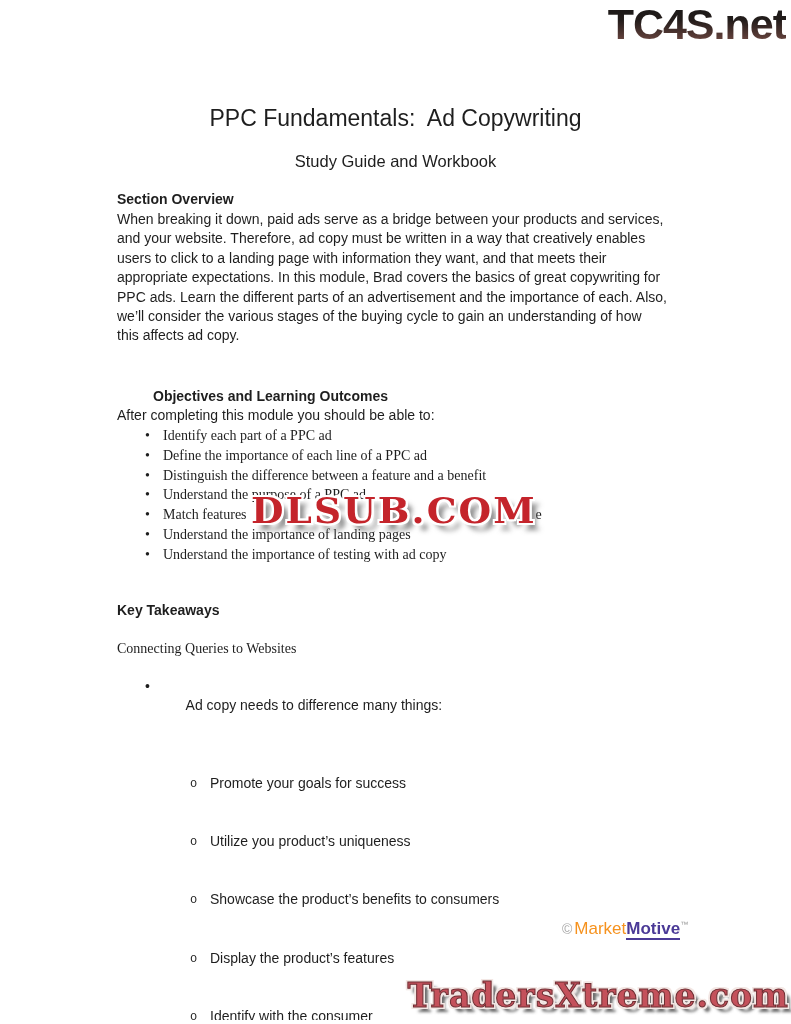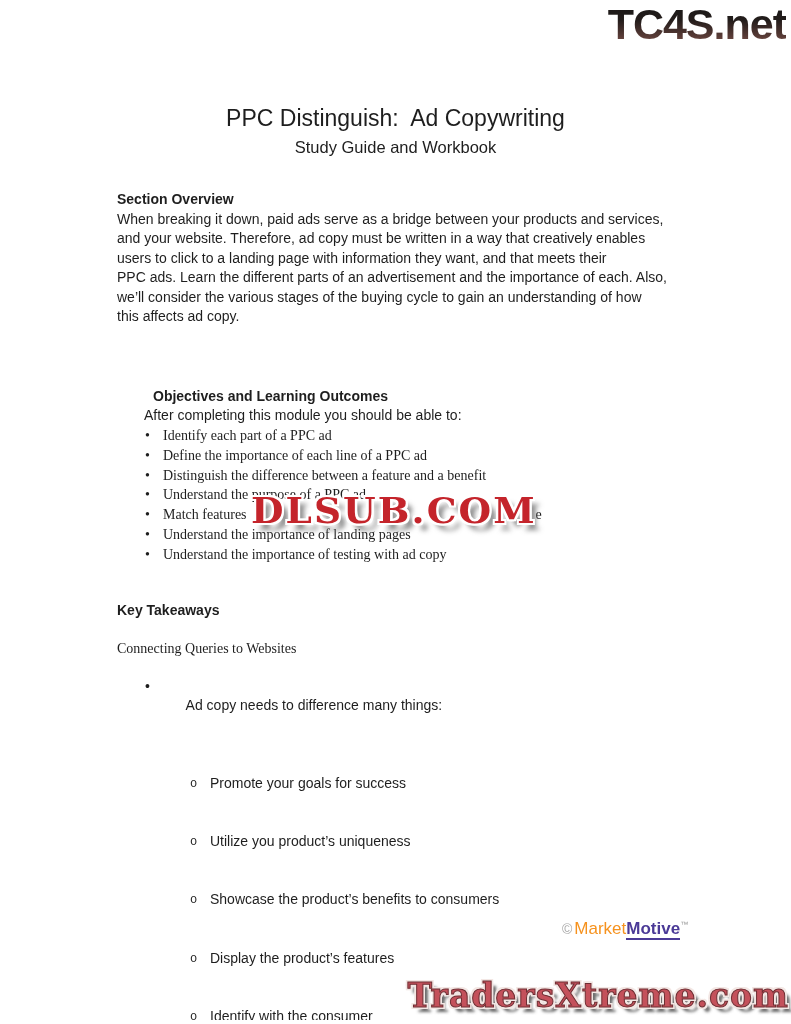--- a/index.html
+++ b/index.html
@@ -13,21 +13,21 @@
     position:absolute; top:0px; right:5px;
     font-size:43px; font-weight:700; letter-spacing:-1px;
     background:linear-gradient(180deg,#161616 0%,#241d1b 42%,#5a3c37 75%,#97675e 100%);
     -webkit-background-clip:text; background-clip:text;
     -webkit-text-fill-color:transparent; color:transparent;
   }
 
   
   .title-wrap { position:absolute; top:105px; left:0; right:0; text-align:center; }
   .doc-title { font-size:23px; white-space:pre; }
-  .doc-subtitle { font-size:16.5px; margin-top:6px; }
+  .doc-subtitle { font-size:16.5px; margin-top:20px; }
 
   
   .h { position:absolute; left:117px; font-weight:700; font-size:14px; line-height:19.4px; white-space:pre; }
   .block { position:absolute; left:117px; }
   .pline { font-size:14px; line-height:19.4px; white-space:pre; }
 
   ul.bullets { list-style:none; margin:0; padding:0; }
   ul.bullets > li {
     position:relative; padding-left:46px; line-height:19.8px;
     font-size:14px; white-space:pre;
@@ -79,36 +79,37 @@
   }
 </style>
 </head>
 <body>
 
 <div class="page">
 
   <div class="tc4s">TC4S.net</div>
 
   <div class="title-wrap">
-    <div class="doc-title">PPC Distinguish:  Ad Copywriting</div>
+    <div class="doc-title">PPC Fundamentals:  Ad Copywriting</div>
     <div class="doc-subtitle">Study Guide and Workbook</div>
   </div>
 
   <div class="h" style="top:190px;">Section Overview</div>
   <div class="block" style="top:210px;">
     <div class="pline">When breaking it down, paid ads serve as a bridge between your products and services,</div>
     <div class="pline">and your website. Therefore, ad copy must be written in a way that creatively enables</div>
     <div class="pline">users to click to a landing page with information they want, and that meets their</div>
+    <div class="pline">appropriate expectations. In this module, Brad covers the basics of great copywriting for</div>
     <div class="pline">PPC ads. Learn the different parts of an advertisement and the importance of each. Also,</div>
     <div class="pline">we’ll consider the various stages of the buying cycle to gain an understanding of how</div>
     <div class="pline">this affects ad copy.</div>
   </div>
 
   <div class="h" style="top:387px;margin-left:36px;">Objectives and Learning Outcomes</div>
-  <div class="block" style="top:406px;margin-left:27px;">
+  <div class="block" style="top:406px;">
     <div class="pline">After completing this module you should be able to:</div>
   </div>
 
   <ul class="bullets block" style="top:426px;font-family:Liberation Serif, serif;">
     <li>Identify each part of a PPC ad</li>
     <li>Define the importance of each line of a PPC ad</li>
     <li>Distinguish the difference between a feature and a benefit</li>
     <li>Understand the purpose of a PPC ad</li>
     <li><span>Match features</span><span class="gap"></span><span>e</span></li>
     <li>Understand the importance of landing pages</li>

